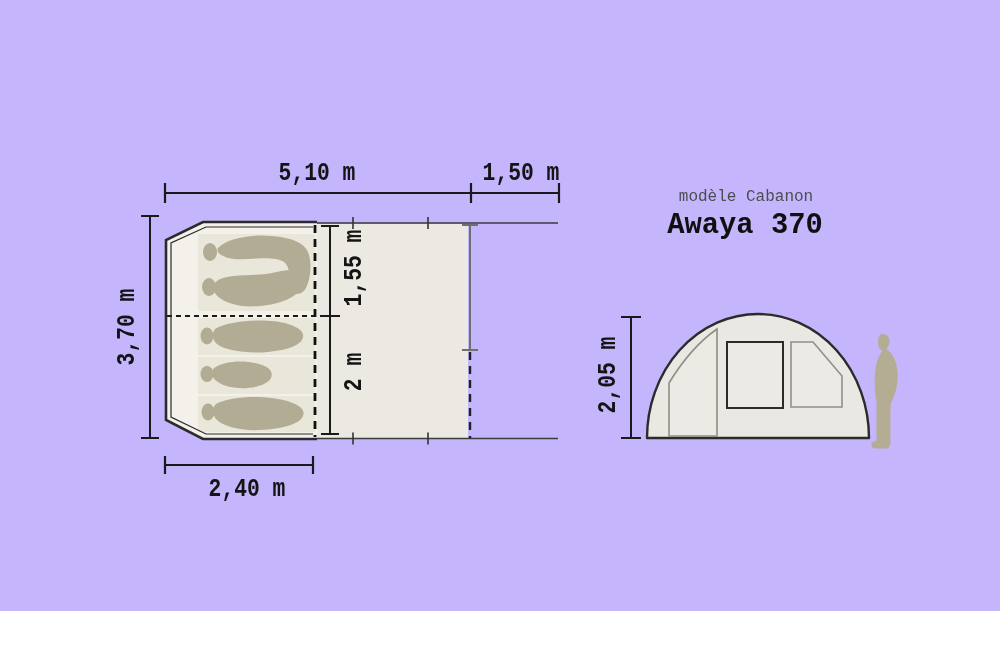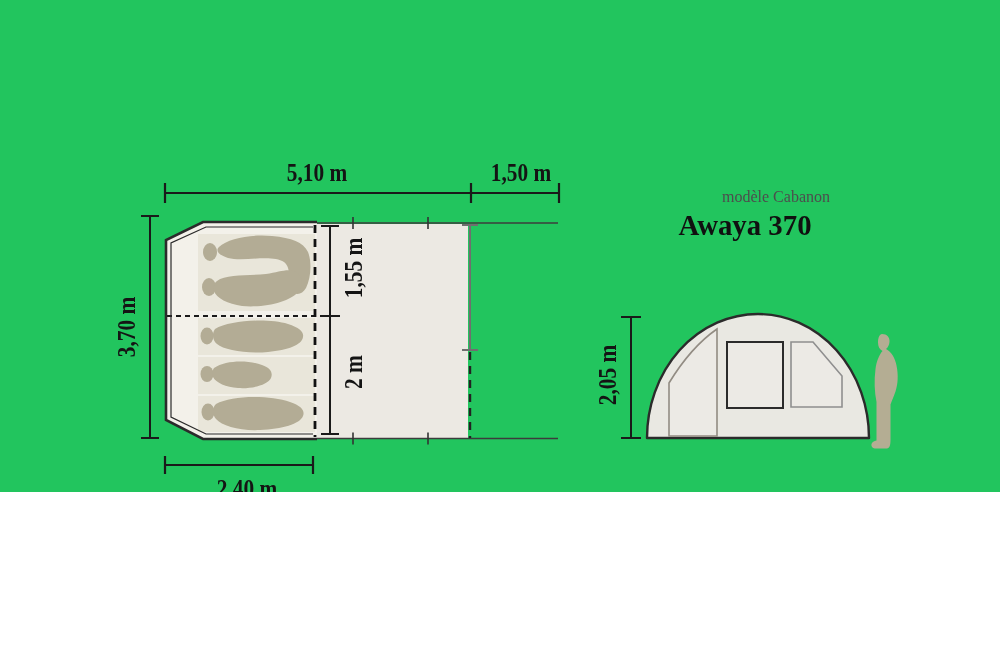--- a/index.html
+++ b/index.html
@@ -1,21 +1,21 @@
 <!DOCTYPE html>
 <html><head>
 <meta charset="utf-8">
 <style>
   html,body{margin:0;padding:0;background:#ffffff;}
   .stage{
     position:relative;
-    width:1000px;height:492px;
-    background:#22c55e;
+    width:1000px;height:611px;
+    background:#c4b5fd;
     overflow:hidden;
-    font-family:Liberation Serif, serif;
+    font-family:Liberation Mono, monospace;
   }
   .stage svg{position:absolute;left:0;top:0;}
   .lbl{
     position:absolute;
     font-weight:700;
     font-size:26px;
     color:#141414;
     white-space:nowrap;
     transform:translate(-50%,-50%) scaleX(.82);
     letter-spacing:0px;
@@ -165,17 +165,17 @@
   <div class="lbl rot" style="left:127px;top:327px;">3,70 m</div>
 
   <div class="lbl rot" style="left:354px;top:268px;">1,55 m</div>
 
   <div class="lbl rot" style="left:354px;top:372px;">2 m</div>
 
   <div class="lbl" style="left:247px;top:489px;">2,40 m</div>
 
   <div class="lbl rot" style="left:608px;top:375px;">2,05 m</div>
 
-  <div class="model-line" style="left:746px;top:197px;margin-left:30px;">modèle Cabanon</div>
+  <div class="model-line" style="left:746px;top:197px;">modèle Cabanon</div>
 
   <div class="model-name" style="left:745px;top:225px;">Awaya 370</div>
 
 </div>
 
 </body></html>

